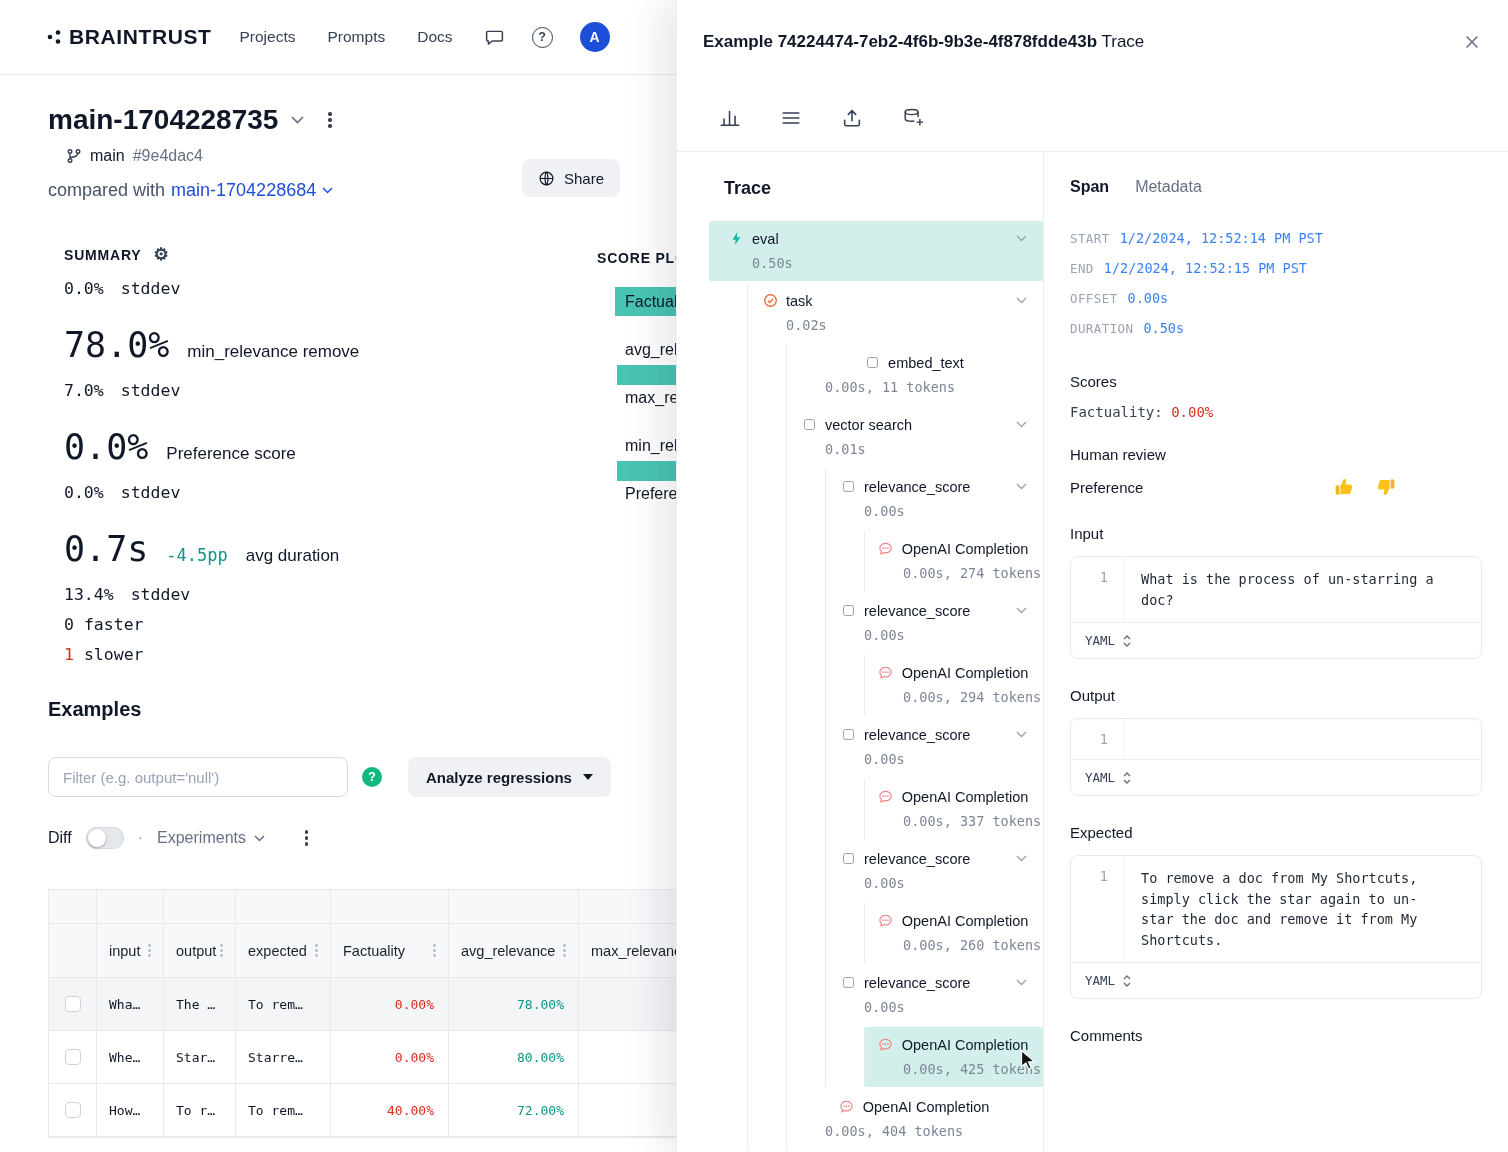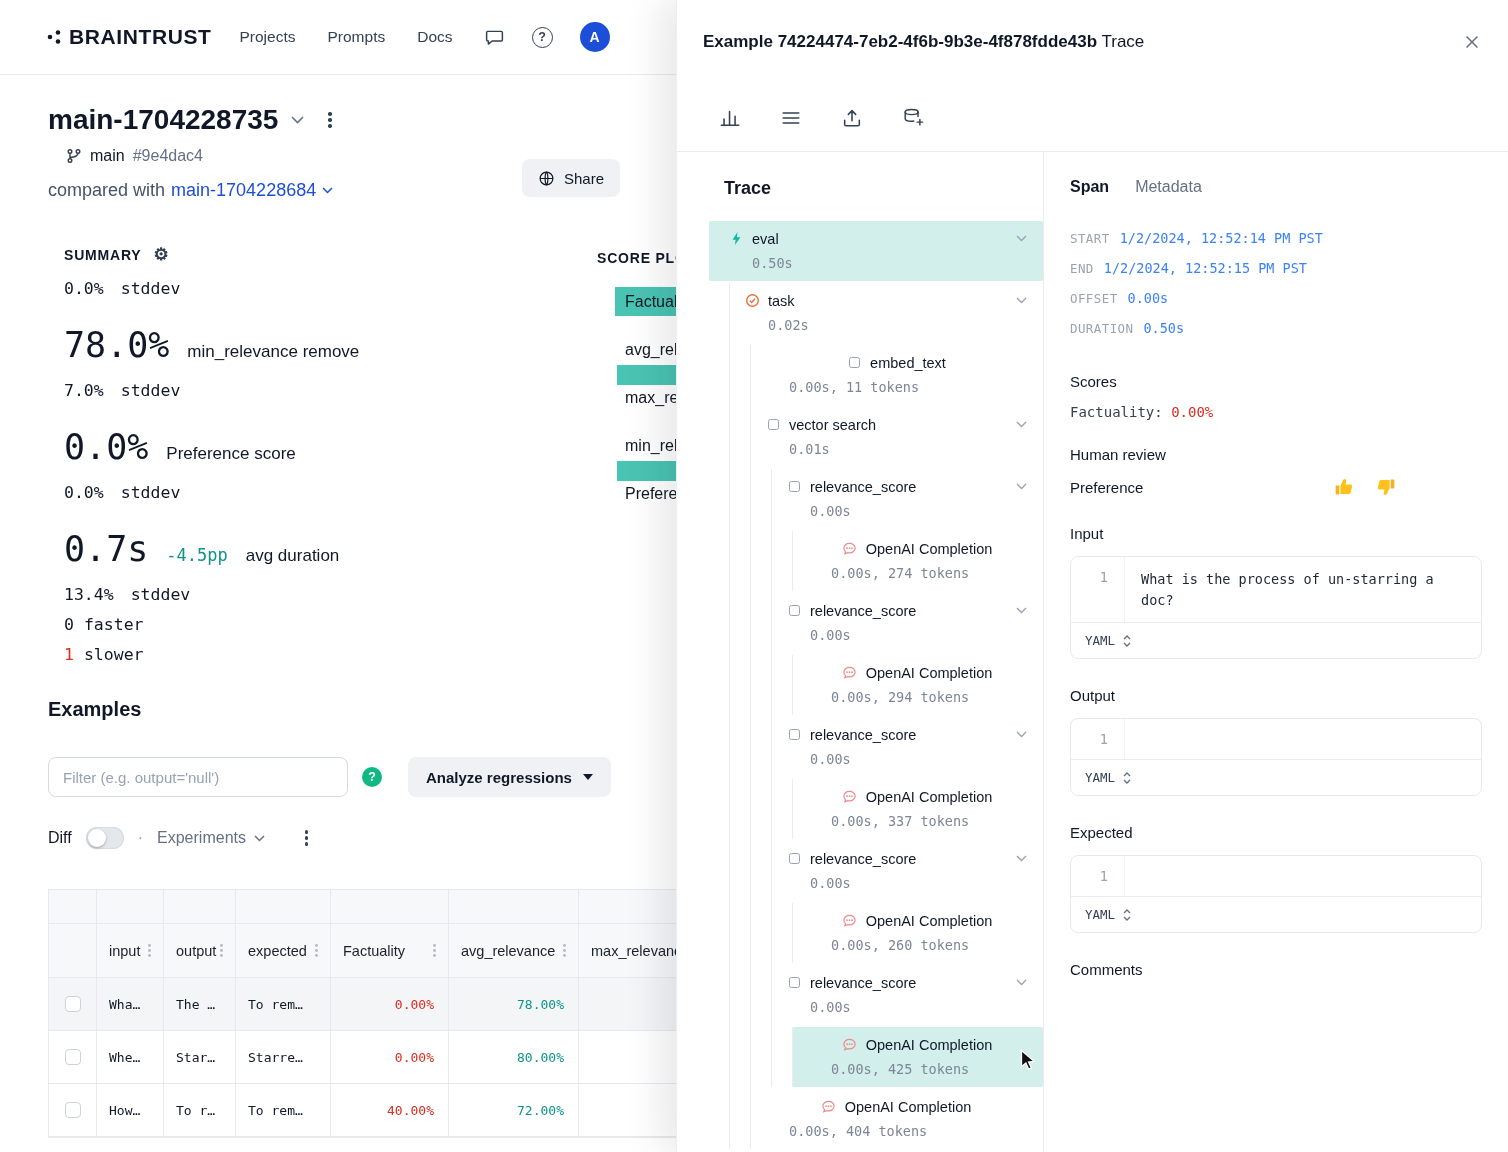--- a/index.html
+++ b/index.html
@@ -104,21 +104,21 @@
   .panel-toolbar { flex:0 0 68px; display:flex; align-items:center; gap:39px; padding-left:42px;
                    border-bottom:1px solid #e9ebef; color:#344054; }
   .tool-ic { display:flex; cursor:pointer; }
   .panel-body { flex:1; display:flex; min-height:0; }
 
   
   .tree-col { flex:0 0 367px; width:367px; border-right:1px solid #e9ebef; padding:26px 0 0 32px; overflow:hidden; }
   .tree-head { font-size:18px; font-weight:700; color:#101828; margin:0 0 22px 15px; }
   .nodebody { padding:5px 16px 5px 19px; margin-bottom:2px; border-radius:2px; cursor:pointer; }
   .children .nodebody { padding-left:14px; }
-  .children { margin-left:20px; border-left:1px solid #e9ebef; }
+  .children { margin-left:38px; border-left:1px solid #e9ebef; }
   .trow { display:flex; align-items:center; gap:8px; height:25px;justify-content:center; }
   .ticon { width:16px; height:16px; flex:0 0 16px; display:flex; align-items:center; justify-content:center; }
   .boxicon { width:11px; height:11px; border:1.5px solid #98a2b3; border-radius:2.5px; display:inline-block; }
   .tlabel { font-size:14.5px; color:#101828; white-space:nowrap; }
   .tchev { margin-left:auto; color:#98a2b3; display:flex; }
   .tdur { margin-left:24px; font-family:"DejaVu Sans Mono",monospace; font-size:13.5px; color:#7d8696; line-height:25px; white-space:nowrap; }
   .nodebody.hl { background:#d2efeb; }
 
   
   .detail-col { flex:1; padding:26px 26px 0; overflow:hidden; }
@@ -776,20 +776,21 @@
                   <path d="M2 5l3-3 3 3M2 9l3 3 3-3"></path>
                 </svg>
               </span>
           </div>
         </div>
 
         <div class="sec-h">Expected</div>
         <div class="code-block">
           <div class="code-row">
             <div class="gutter">1</div>
+            <div class="code-text">To remove a doc from My Shortcuts, simply click the star again to un-star the doc and remove it from My Shortcuts.</div>
           </div>
           <div class="code-footer">
             <span>YAML</span>
             <span class="updown">
                 <svg width="10" height="14" viewBox="0 0 10 14" fill="none" stroke="currentColor" stroke-width="1.4">
                   <path d="M2 5l3-3 3 3M2 9l3 3 3-3"></path>
                 </svg>
               </span>
           </div>
         </div>

